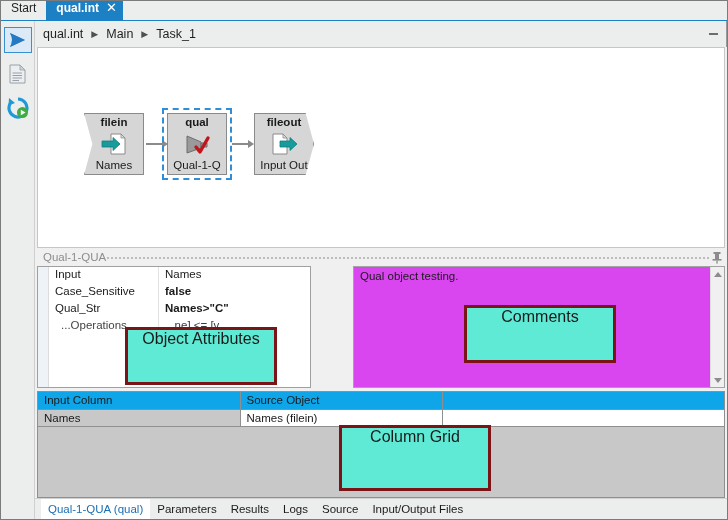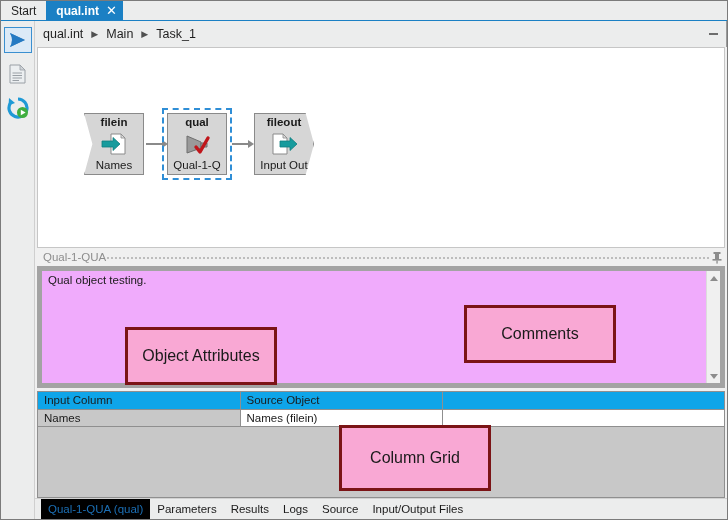--- a/index.html
+++ b/index.html
@@ -27,22 +27,22 @@
     height: 20px;
     background: #eceded;
     display: flex;
     align-items: stretch;
     border-bottom: 1px solid #1b80c4;
     box-sizing: border-box;
     position: relative;
     flex: 0 0 auto;
   }
   .doctab {
-    display: flex; align-items: center;
-    padding: 6px 10px;
+    display: flex; align-items: flex-start;
+    padding: 0 10px;
     font-size: 12px;
     color: #1f1f1f;
     background: #eceded;
     box-sizing: border-box;
     white-space: nowrap;
   }
   .doctab.active {
     background: #1b80c4;
     color: #ffffff;
     font-weight: bold;
@@ -246,25 +246,26 @@
     color: #1a1a1a;
     height: 15px;
   }
   .attrtable td.k { width: 103px; border-right: 1px solid #e2e2e2; }
   .attrtable tr.b td.v { font-weight: bold; }
   .attrtable tr.dim td { color: #3a3a3a; }
   .attrtable tr.dim td.k { padding-left: 12px; color: #444; }
 
   .commentpane {
     flex: 1 1 auto;
-    background: #f0abfc;
-    border: 5px solid #a3a3a3;
+    background: #d946ef;
+    border: 1px solid #a3a3a3;
     box-sizing: border-box;
     position: relative;
     overflow: hidden;
+    margin-left: 40px;
   }
   .commenttext {
     padding: 3px 6px;
     font-size: 11.5px;
     color: #1a1a1a;
   }
   .vscroll {
     position: absolute; right: 0; top: 0; bottom: 0;
     width: 14px;
     background: #f0f0f0;
@@ -332,31 +333,31 @@
     box-sizing: border-box;
   }
   .btab {
     display: flex; align-items: center;
     padding: 0 7px;
     font-size: 11.5px;
     color: #1a1a1a;
     white-space: nowrap;
   }
   .btab.active {
-    background: #000000;
+    background: #ffffff;
     color: #1b6fb5;
   }
 
   
   .callout {
     position: absolute;
-    background: #f9a8d4;
+    background: #5eead4;
     border: 3px solid #7b1416;
     box-sizing: border-box;
-    display: flex; align-items: center; justify-content: center;
+    display: flex; justify-content: center;
     font-size: 16px;
     color: #1a1a1a;
     z-index: 40;
   }
 </style>
 </head>
 <body>
 
 <div id="app">
 
@@ -474,20 +475,43 @@
             <rect x="2.5" y="1" width="7" height="2" fill="#8c8c8c"></rect>
             <rect x="4" y="3" width="4" height="5" fill="#8c8c8c"></rect>
             <rect x="1.5" y="8" width="9" height="1.6" fill="#8c8c8c"></rect>
             <rect x="5.4" y="9.6" width="1.3" height="3" fill="#8c8c8c"></rect>
           </svg>
         </span>
       </div>
 
       <div class="midsplit">
 
+        <div class="attrpane">
+          <div class="gutter"></div>
+          <table class="attrtable">
+            <tbody>
+                <tr>
+              <td class="k">Input</td>
+              <td class="v">Names</td>
+            </tr>
+            <tr class="b">
+              <td class="k">Case_Sensitive</td>
+              <td class="v">false</td>
+            </tr>
+            <tr class="b">
+              <td class="k">Qual_Str</td>
+              <td class="v">Names&gt;"C"</td>
+            </tr>
+            <tr class="dim">
+              <td class="k">...Operations</td>
+              <td class="v">...ne] &lt;= [v</td>
+            </tr>
+          </tbody>
+            </table>
+        </div>
 
         <div class="commentpane">
           <div class="commenttext">Qual object testing.</div>
           <div class="vscroll">
             <div class="arw">
                 <span class="tri-up"></span>
               </div>
             <div class="arw">
                 <span class="tri-dn"></span>
               </div>

